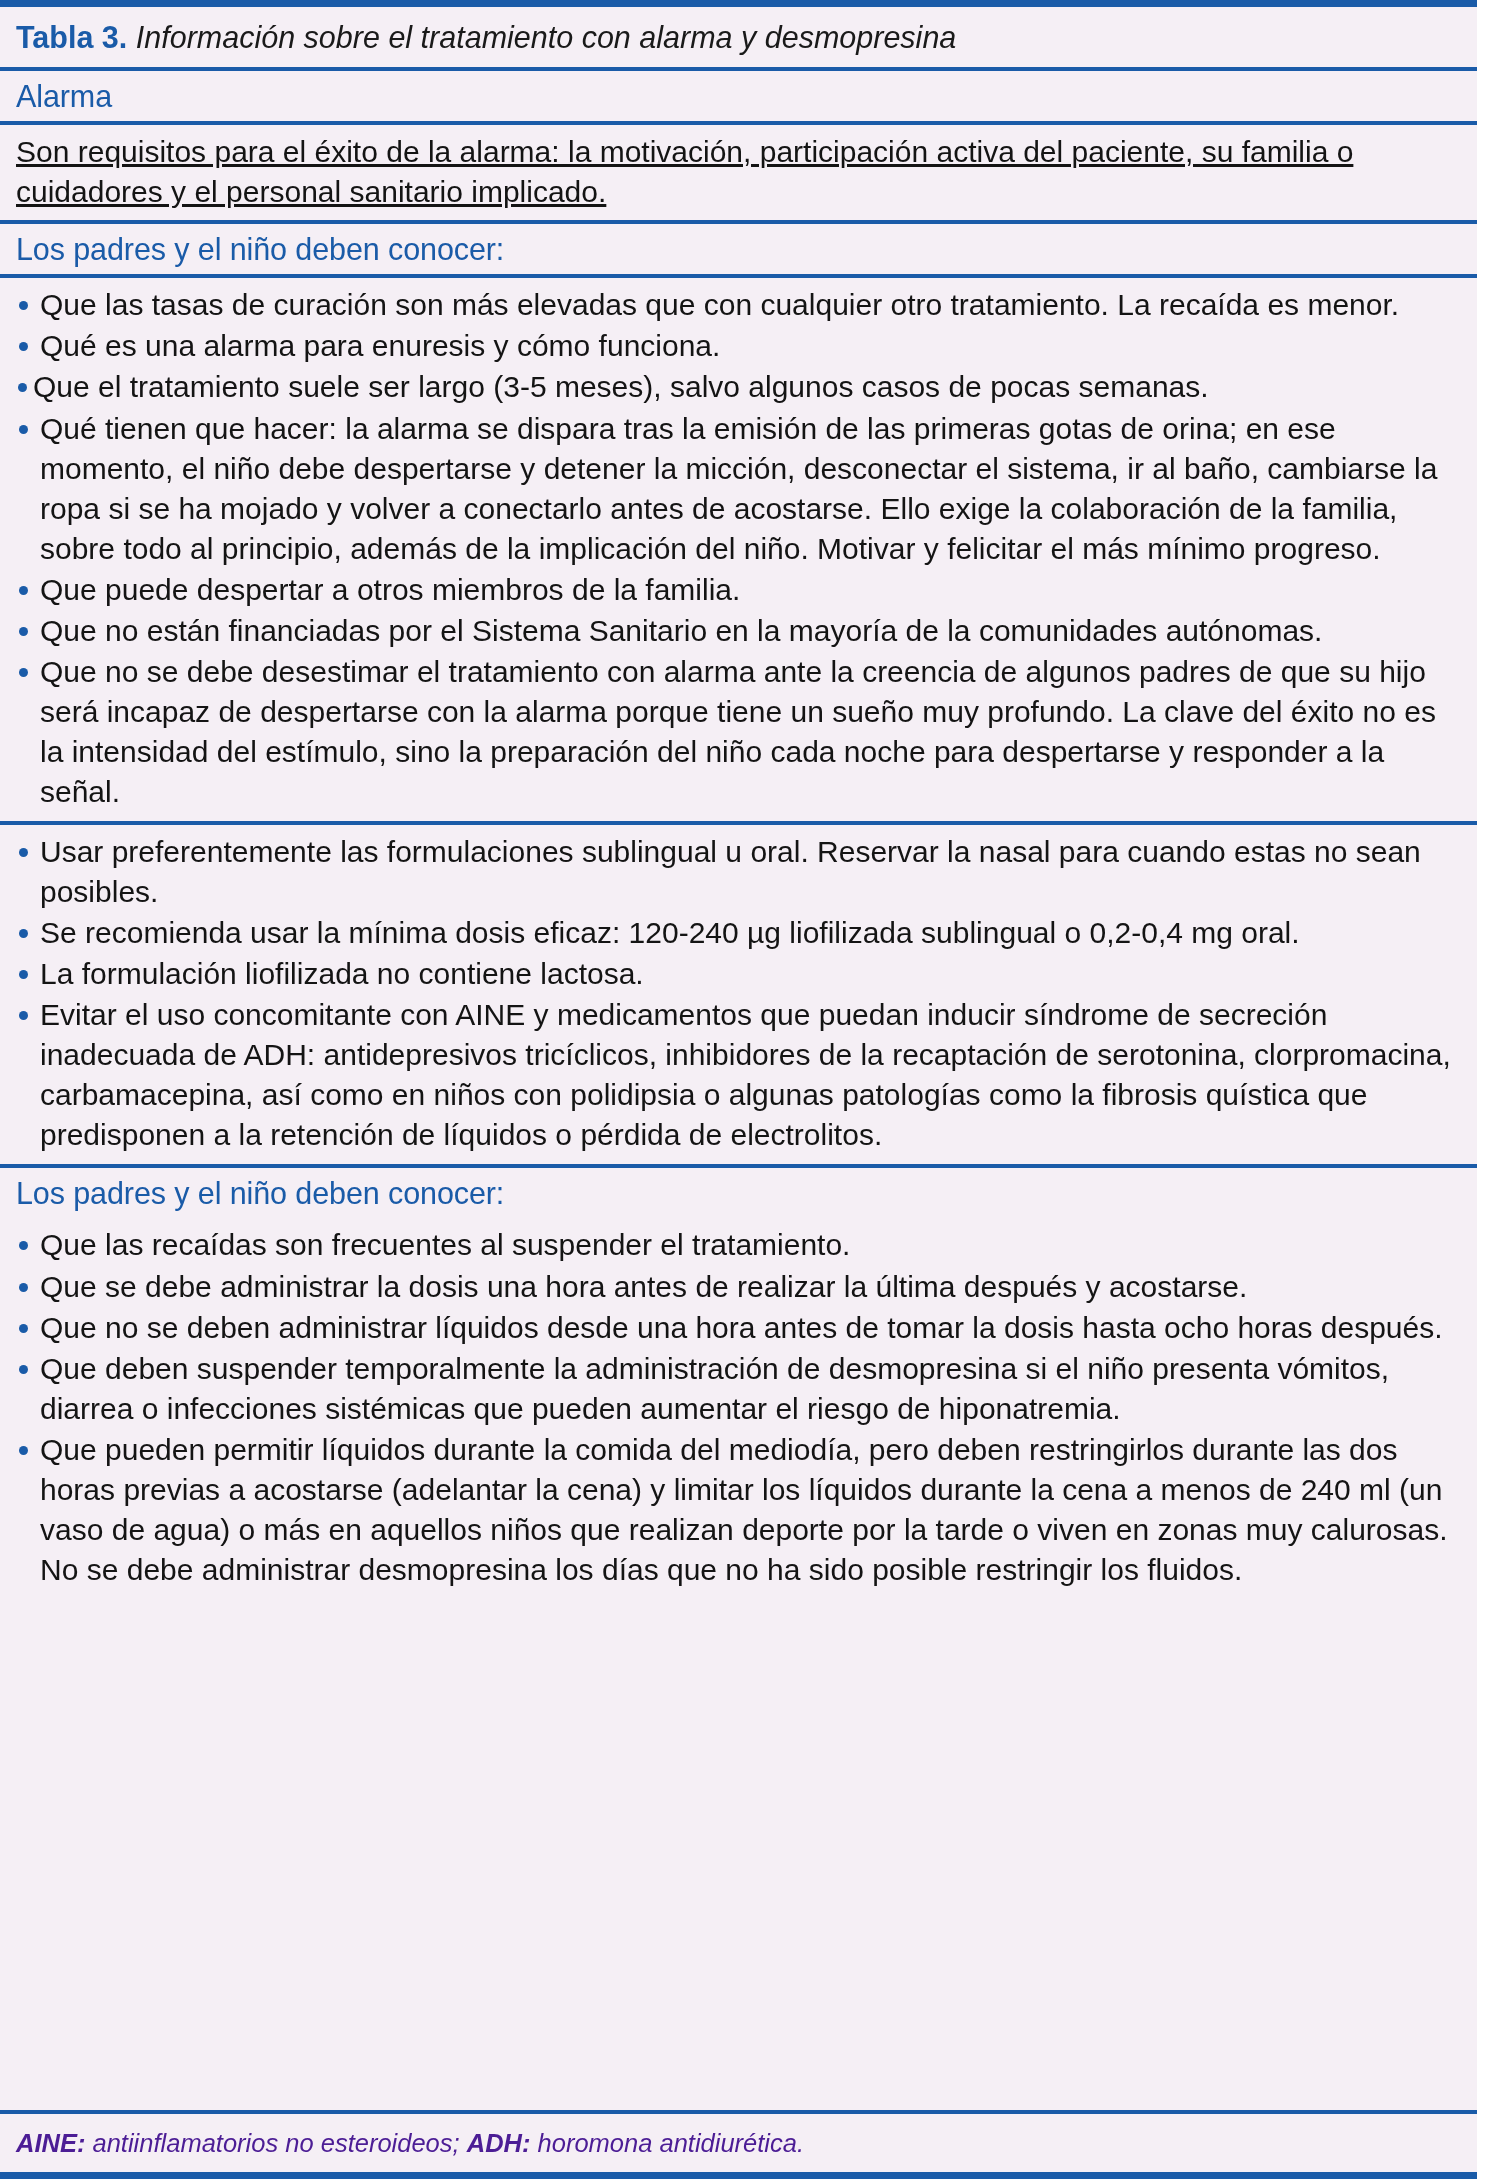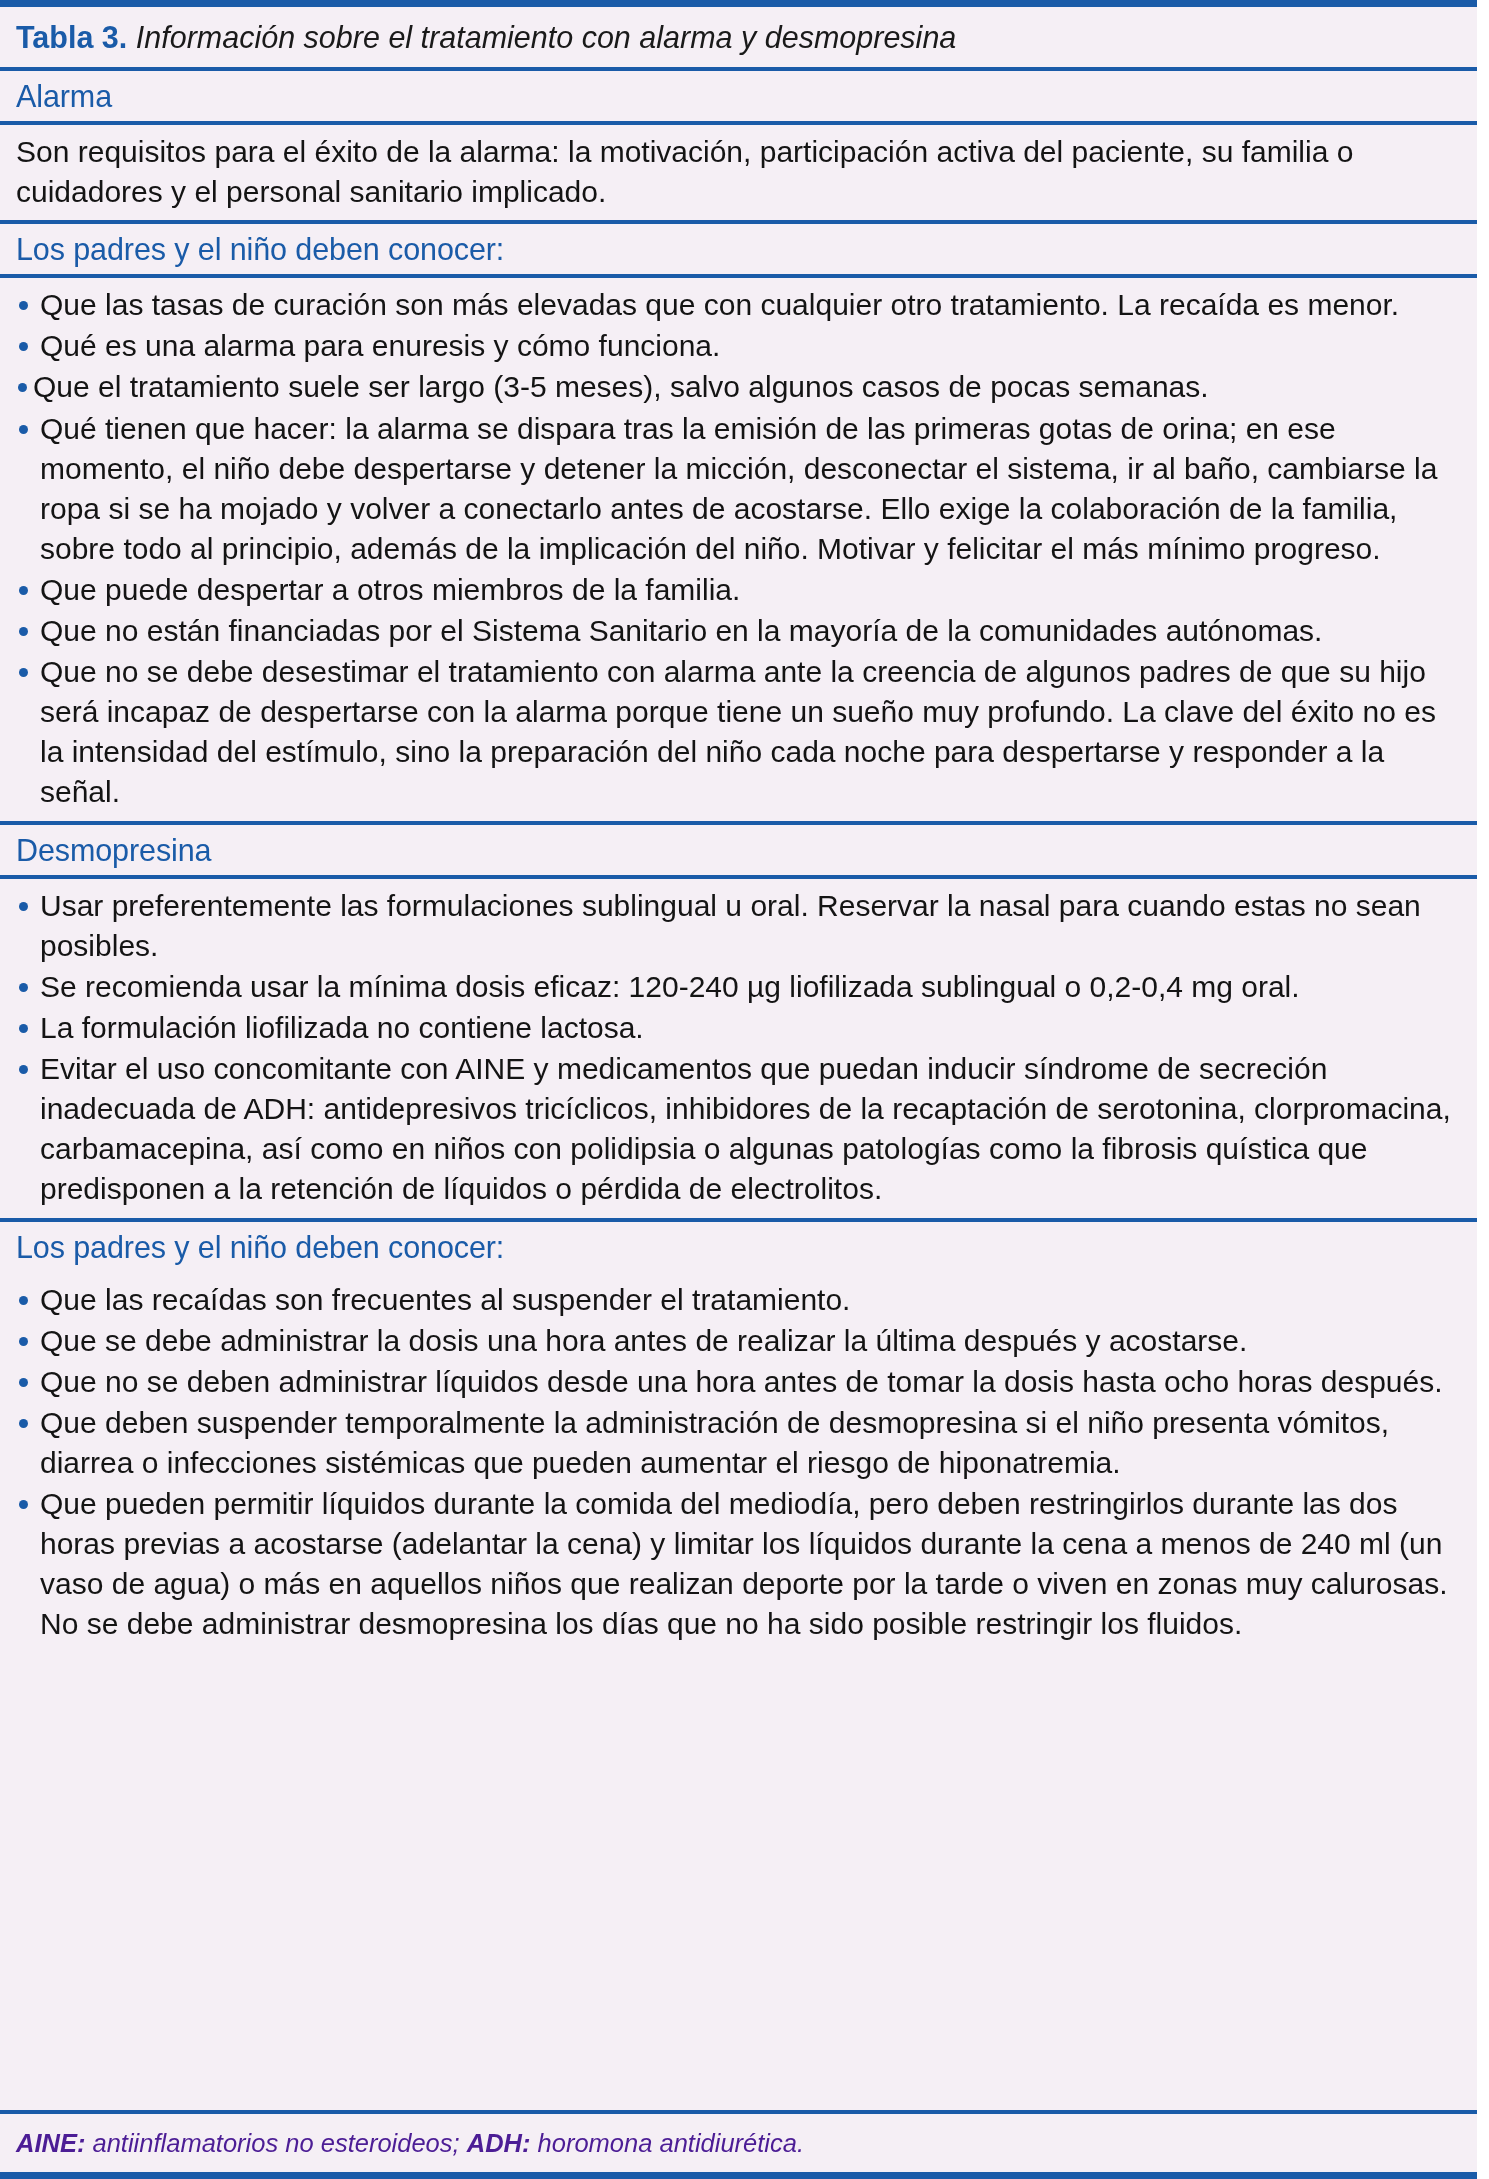--- a/index.html
+++ b/index.html
@@ -62,20 +62,21 @@
   }
   .body-block {
     padding-top: 7px;
     padding-bottom: 8px;
   }
   .para {
     font-size: 30px;
     line-height: 1.335;
     color: #141414;
     margin: 0;
+    text-decoration: underline;
   }
   ul.blist {
     list-style: none;
     margin: 0;
     padding: 0;
   }
   ul.blist li {
     position: relative;
     font-size: 30px;
     line-height: 1.335;
@@ -144,23 +145,20 @@
         <li>Que las tasas de curación son más elevadas que con cualquier otro tratamiento. La recaída es menor.</li>
         <li>Qué es una alarma para enuresis y cómo funciona.</li>
         <li class="tight">Que el tratamiento suele ser largo (3-5 meses), salvo algunos casos de pocas semanas.</li>
         <li>Qué tienen que hacer: la alarma se dispara tras la emisión de las primeras gotas de orina; en ese momento, el niño debe despertarse y detener la micción, desconectar el sistema, ir al baño, cambiarse la ropa si se ha mojado y volver a conectarlo antes de acostarse. Ello exige la colaboración de la familia, sobre todo al principio, además de la implicación del niño. Motivar y felicitar el más mínimo progreso.</li>
         <li>Que puede despertar a otros miembros de la familia.</li>
         <li>Que no están financiadas por el Sistema Sanitario en la mayoría de la comunidades autónomas.</li>
         <li>Que no se debe desestimar el tratamiento con alarma ante la creencia de algunos padres de que su hijo será incapaz de despertarse con la alarma porque tiene un sueño muy profundo. La clave del éxito no es la intensidad del estímulo, sino la preparación del niño cada noche para despertarse y responder a la señal.</li>
       </ul>
     </div>
 
-    <div class="row section-head rule-top">
-      <span>Desmopresina</span>
-    </div>
 
     <div class="row body-block rule-top">
       <ul class="blist">
         <li>Usar preferentemente las formulaciones sublingual u oral. Reservar la nasal para cuando estas no sean posibles.</li>
         <li>Se recomienda usar la mínima dosis eficaz: 120-240 µg liofilizada sublingual o 0,2-0,4 mg oral.</li>
         <li>La formulación liofilizada no contiene lactosa.</li>
         <li>Evitar el uso concomitante con AINE y medicamentos que puedan inducir síndrome de secreción inadecuada de ADH: antidepresivos tricíclicos, inhibidores de la recaptación de serotonina, clorpromacina, carbamacepina, así como en niños con polidipsia o algunas patologías como la fibrosis quística que predisponen a la retención de líquidos o pérdida de electrolitos.</li>
       </ul>
     </div>
 

